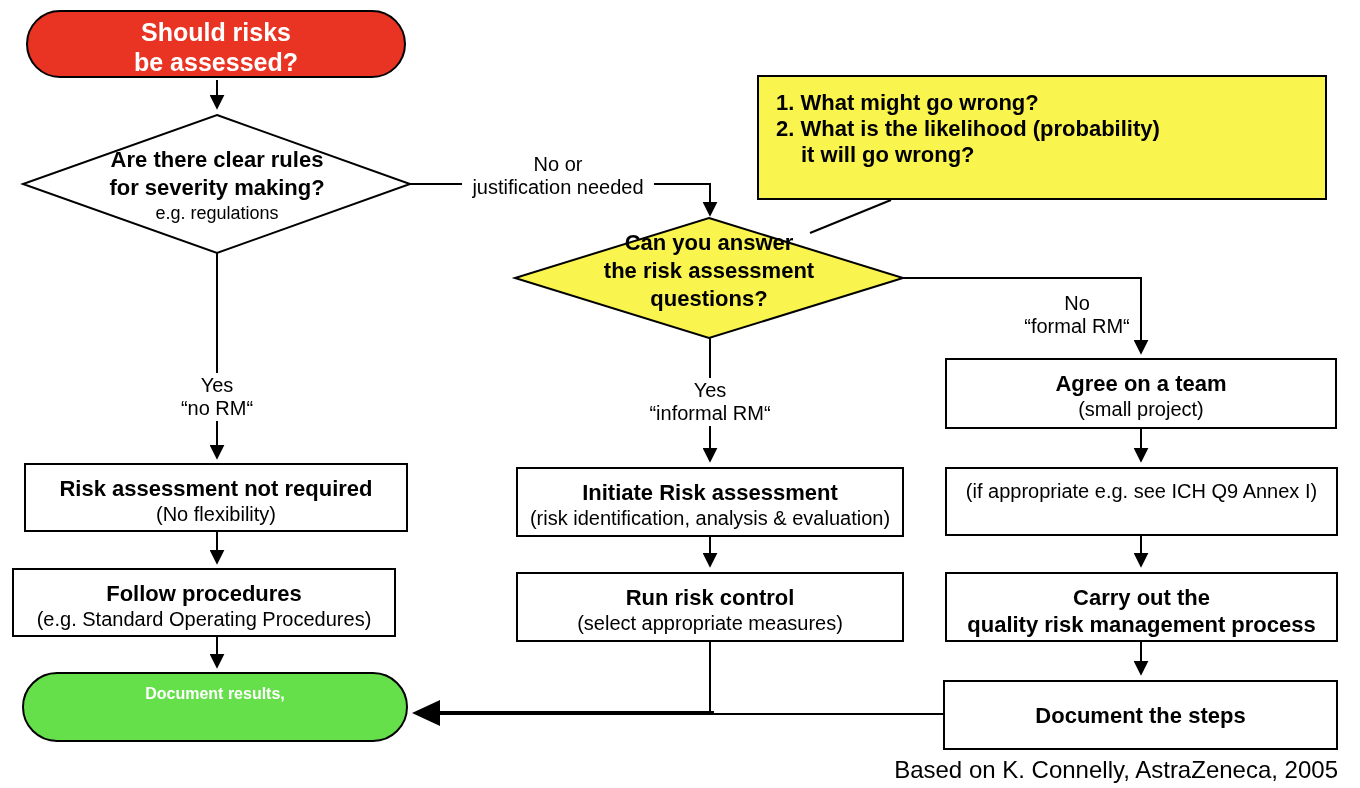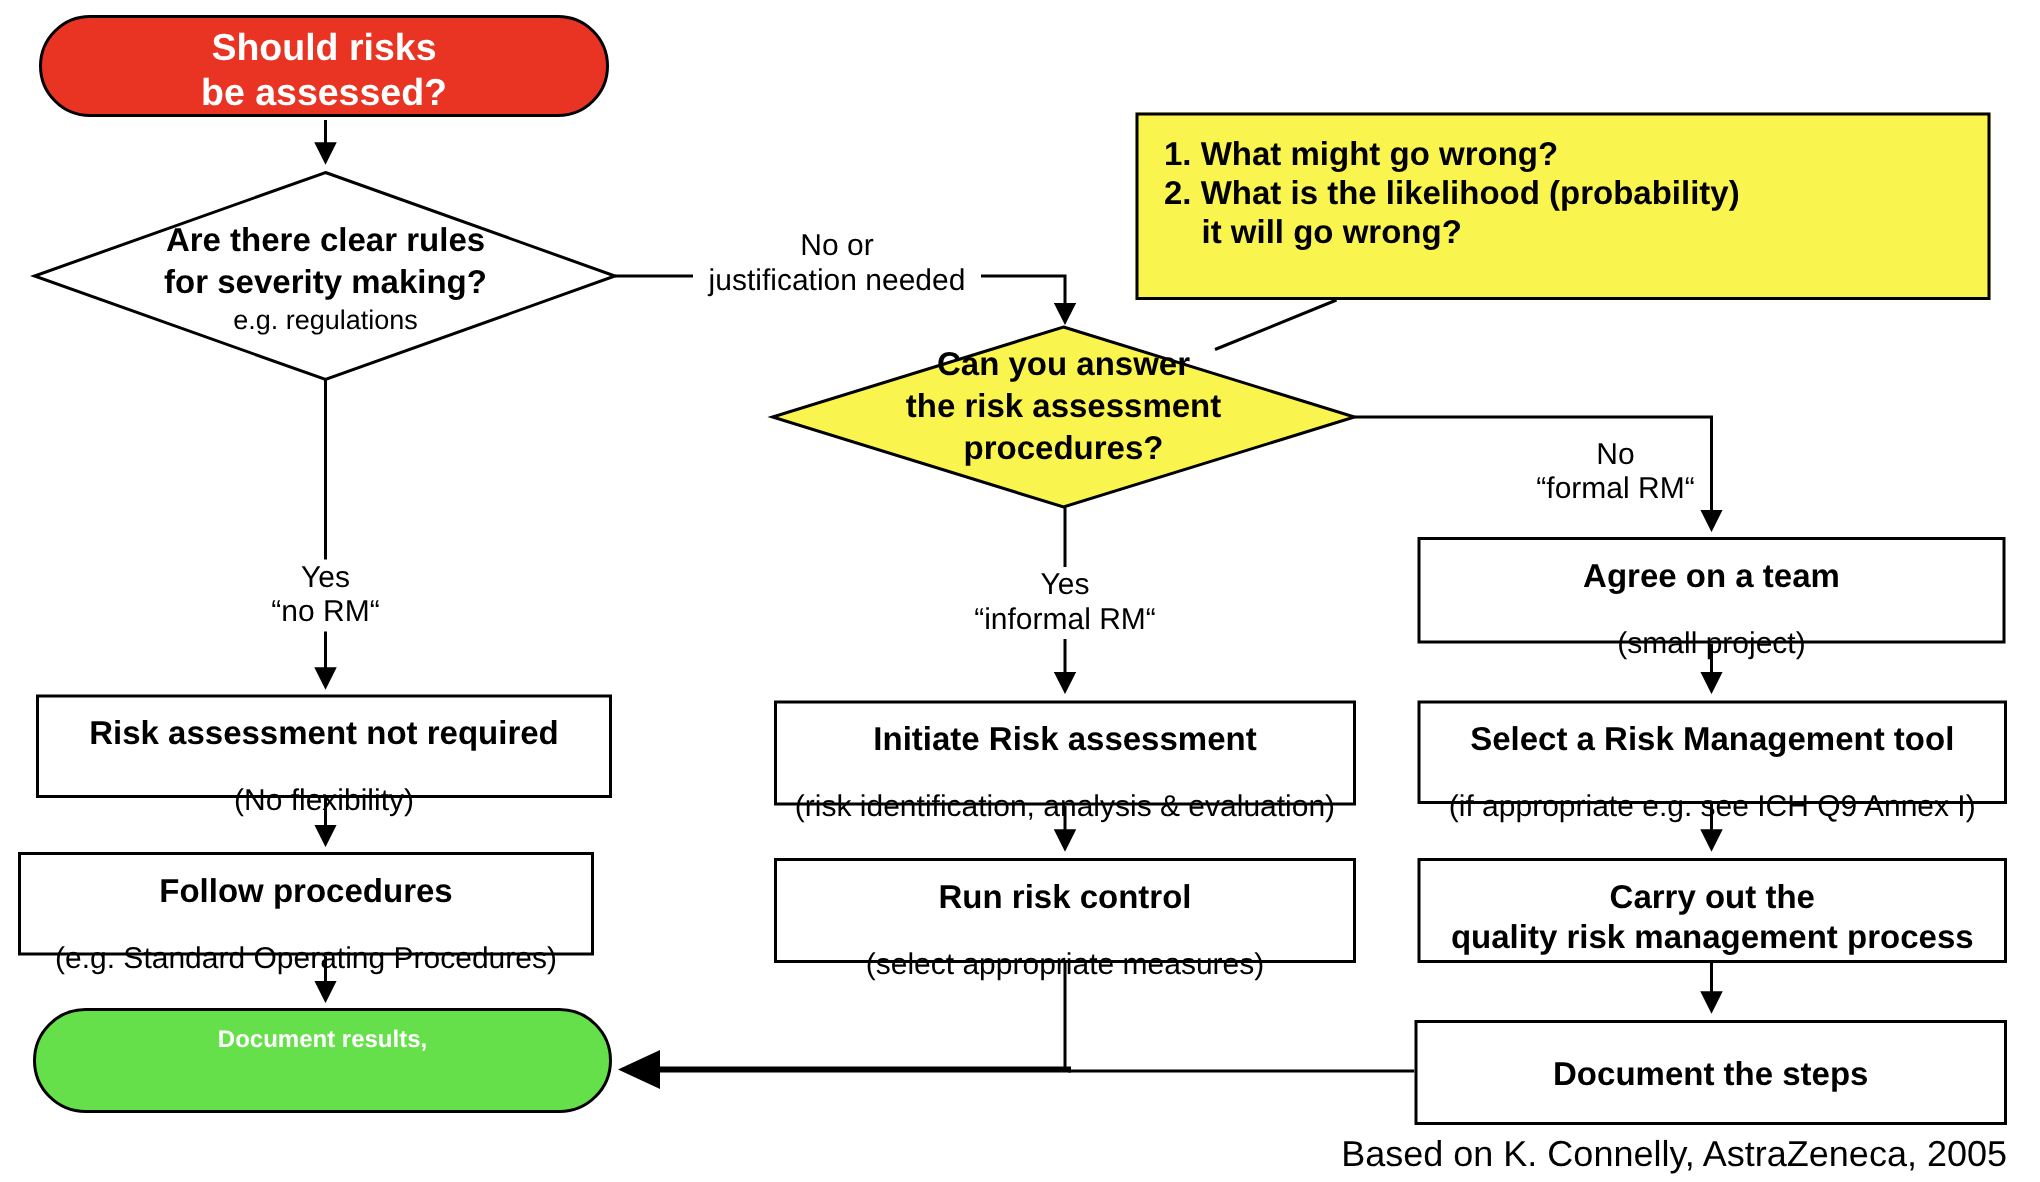--- a/index.html
+++ b/index.html
@@ -4,21 +4,21 @@
 <style>
   html,body{margin:0;padding:0;background:#fff;}
   #stage{
     position:relative;width:1360px;height:788px;background:#fff;overflow:hidden;
     font-family:"Liberation Sans","DejaVu Sans",sans-serif;color:#000;
   }
   #flow-svg{position:absolute;left:0;top:0;width:1360px;height:788px;z-index:1;}
   .abs{position:absolute;z-index:2;box-sizing:border-box;}
   .procbox{background:#fff;border:2px solid #000;text-align:center;}
   .procbox .title{font-weight:bold;font-size:22px;line-height:27px;display:block;}
-  .procbox .sub{font-size:20px;line-height:24px;display:block;margin-top:20px;}
+  .procbox .sub{font-size:20px;line-height:24px;display:block;}
   .rounded{border:2.5px solid #000;border-radius:35px;text-align:center;color:#fff;font-weight:bold;font-size:25px;line-height:30px;}
   .startbox{background:#e93423;}
   .endbox{background:#66e04a;}
   .dmd-text{text-align:center;z-index:2;position:absolute;}
   .dmd-text .b{font-weight:bold;font-size:22px;line-height:28px;display:block;}
   .dmd-text .s{font-size:18px;line-height:22px;display:block;}
   .edge-label{background:#fff;text-align:center;font-size:20px;line-height:23px;padding:1px 0;}
   .edge-label span{display:block;}
   .notebox{background:#faf44e;border:2px solid #000;font-weight:bold;font-size:22px;line-height:26px;padding:13px 0 0 17px;}
   .notebox span{display:block;}
@@ -74,21 +74,21 @@
 
   <div class="abs notebox" style="left:757px;top:75px;width:570px;height:125px;">
     <span>1. What might go wrong?</span>
     <span>2. What is the likelihood (probability)</span>
     <span class="indent">it will go wrong?</span>
   </div>
 
   <div class="dmd-text" style="left:559px;top:229px;width:300px;">
     <span class="b">Can you answer</span>
     <span class="b">the risk assessment</span>
-    <span class="b">procedures?</span>
+    <span class="b">questions?</span>
   </div>
 
   <div class="abs edge-label" style="left:462px;top:152px;width:192px;">
     <span>No or</span>
     <span>justification needed</span>
   </div>
   <div class="abs edge-label" style="left:157px;top:373px;width:120px;">
     <span>Yes</span>
     <span>“no RM“</span>
   </div>
@@ -120,21 +120,20 @@
   <div class="abs procbox padtop10" style="left:516px;top:572px;width:388px;height:70px;">
     <span class="title">Run risk control</span>
     <span class="sub">(select appropriate measures)</span>
   </div>
 
   <div class="abs procbox padtop10" style="left:945px;top:358px;width:392px;height:71px;">
     <span class="title">Agree on a team</span>
     <span class="sub">(small project)</span>
   </div>
   <div class="abs procbox padtop10" style="left:945px;top:467px;width:393px;height:69px;">
-    <span class="title">Select a Risk Management tool</span>
     <span class="sub">(if appropriate e.g. see ICH Q9 Annex I)</span>
   </div>
   <div class="abs procbox padtop10" style="left:945px;top:572px;width:393px;height:70px;">
     <span class="title">Carry out the</span>
     <span class="title">quality risk management process</span>
   </div>
   <div class="abs procbox center-v" style="left:943px;top:680px;width:395px;height:70px;">
     <span class="title">Document the steps</span>
   </div>
 

